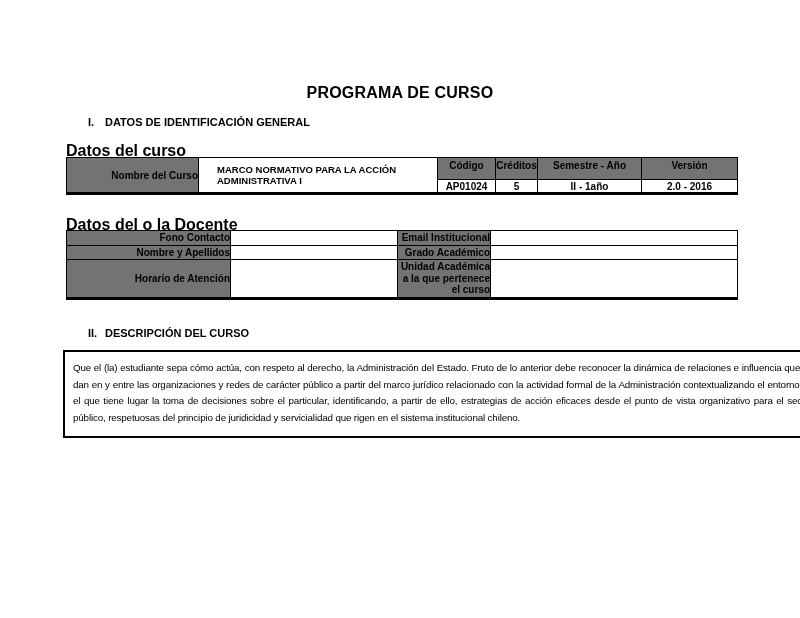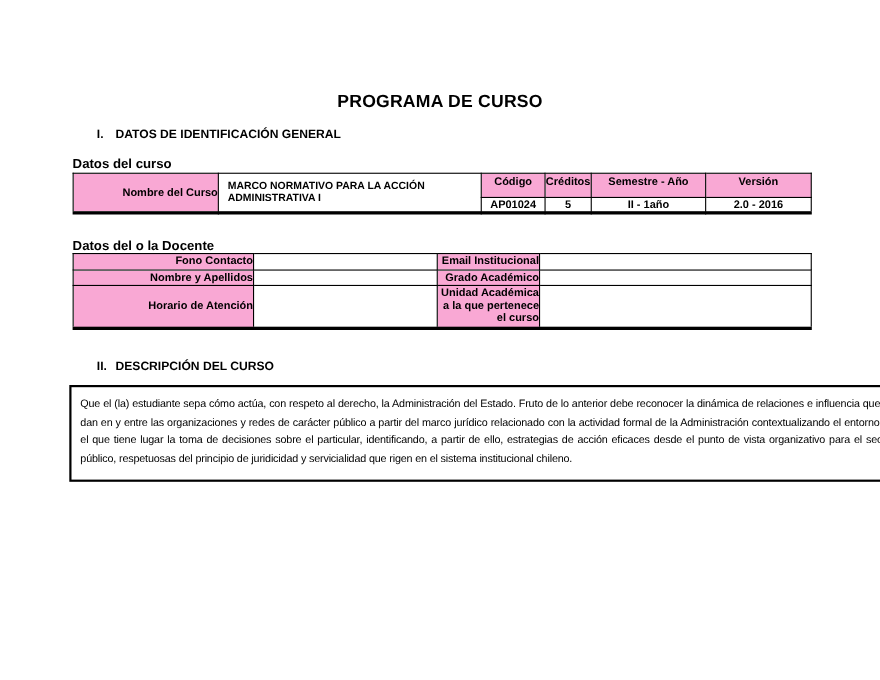--- a/index.html
+++ b/index.html
@@ -30,45 +30,45 @@
     display: flex;
     font-size: 11px;
     font-weight: bold;
   }
   .sec-heading .sec-num { width: 17px; flex: 0 0 17px; }
   #sec1-heading { top: 116px; }
   #sec2-heading { top: 327px; }
   .block-label {
     position: absolute;
     left: 66px;
-    font-size: 12px;
+    font-size: 16px;
     font-weight: bold;
   }
   #curso-label { top: 142px; }
   #docente-label { top: 216px; }
 
   table {
     position: absolute;
     left: 66px;
     border-collapse: collapse;
     table-layout: fixed;
     width: 671px;
     font-size: 10px;
     font-weight: bold;
     border: 1px solid #000;
     border-bottom: 3px solid #000;
   }
   td { border: 1px solid #000; overflow: hidden; }
-  .gray { background: #f9a8d4; }
+  .gray { background: #737373; }
   .r { text-align: right; padding-right: 0; }
   .c { text-align: center; }
   .vtop { vertical-align: top; padding-top: 2px; }
 
   #course-table { top: 157px; }
-  #course-table .name-cell { padding-left: 8px; font-size: 9.5px; }
+  #course-table .name-cell { padding-left: 18px; font-size: 9.5px; }
   #course-table tr.hdr td { height: 22px; }
   #course-table tr.val td { height: 14px; }
 
   #docente-table { top: 230px; }
   #docente-table tr.short td { height: 14px; }
   #docente-table tr.tall td { height: 37px; }
   #docente-table td { line-height: 11.5px; padding-top: 1px; padding-bottom: 1px; }
 
   .desc-box {
     position: absolute;

